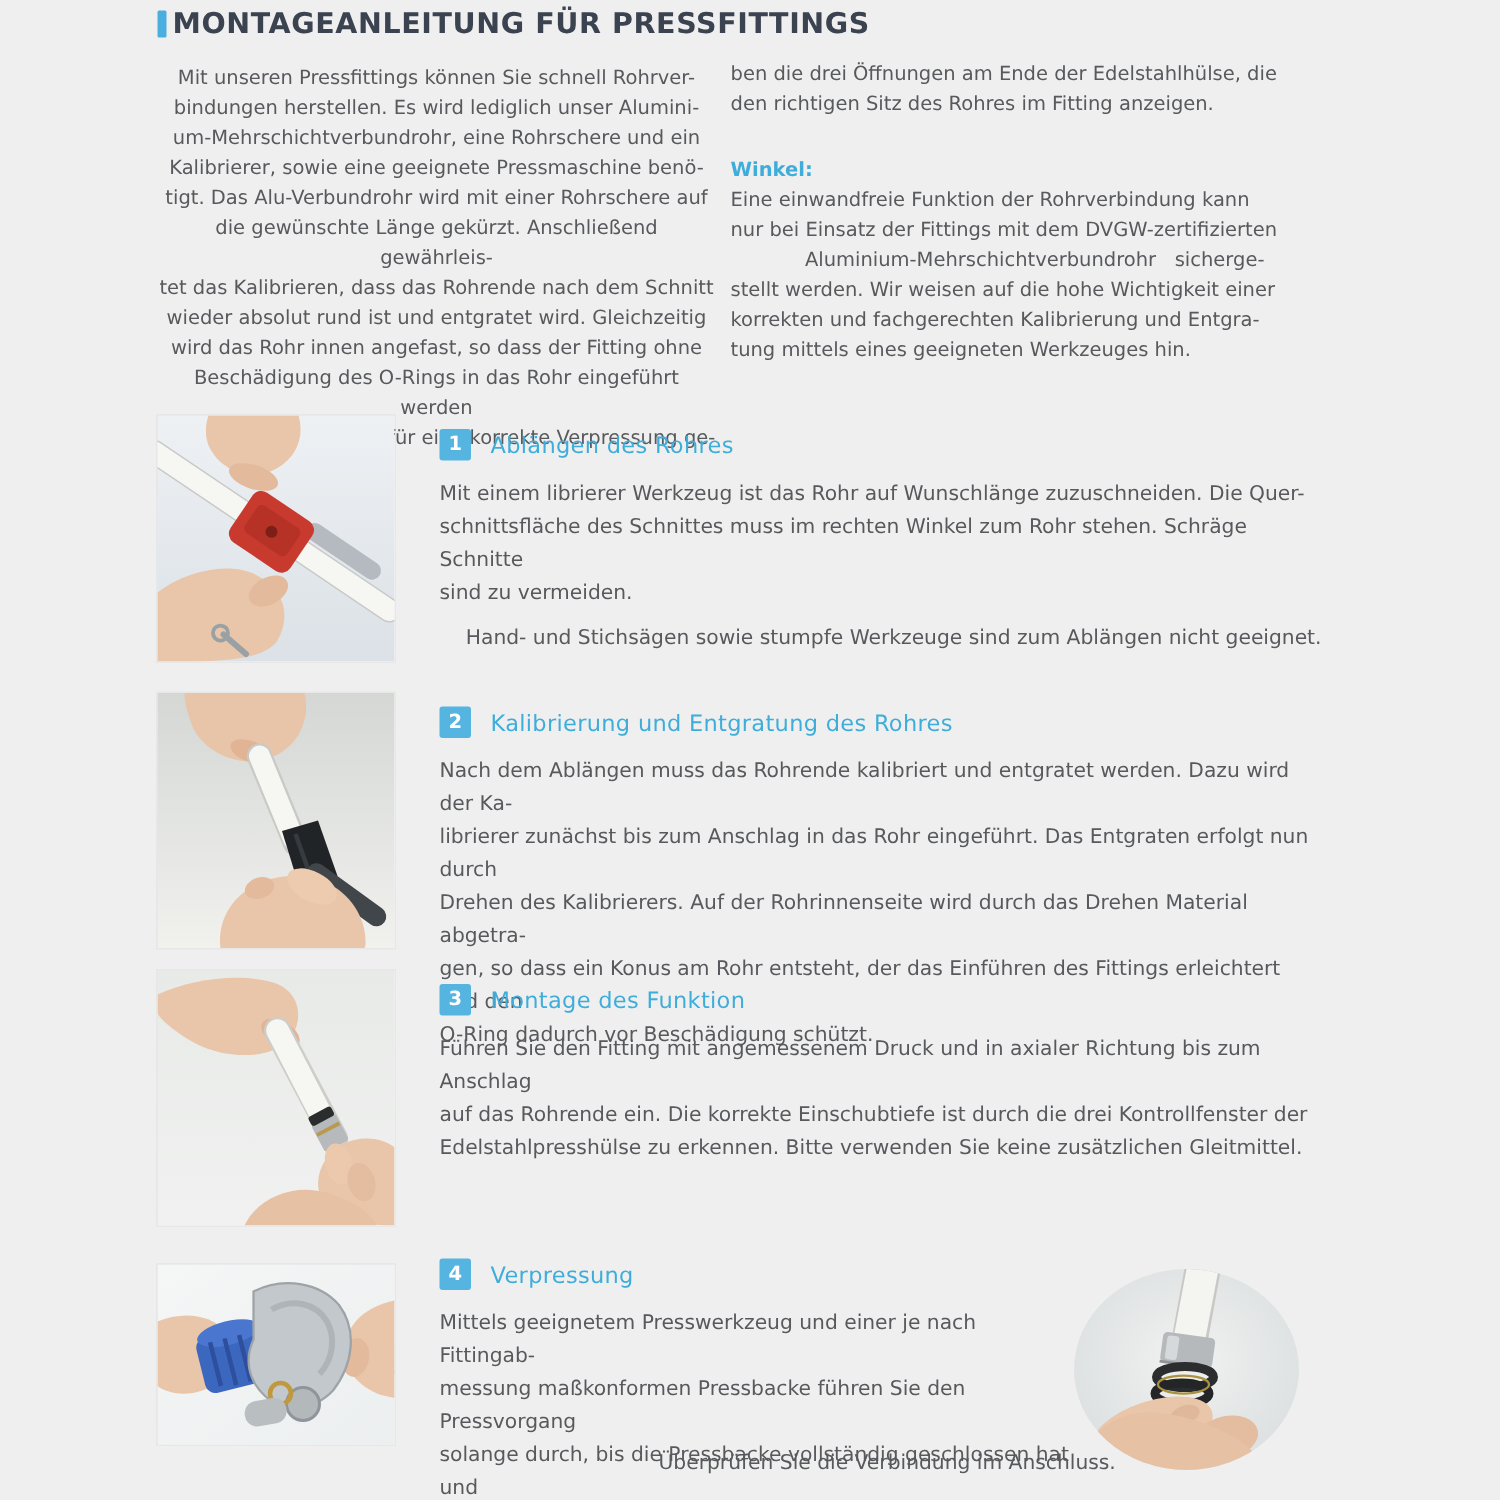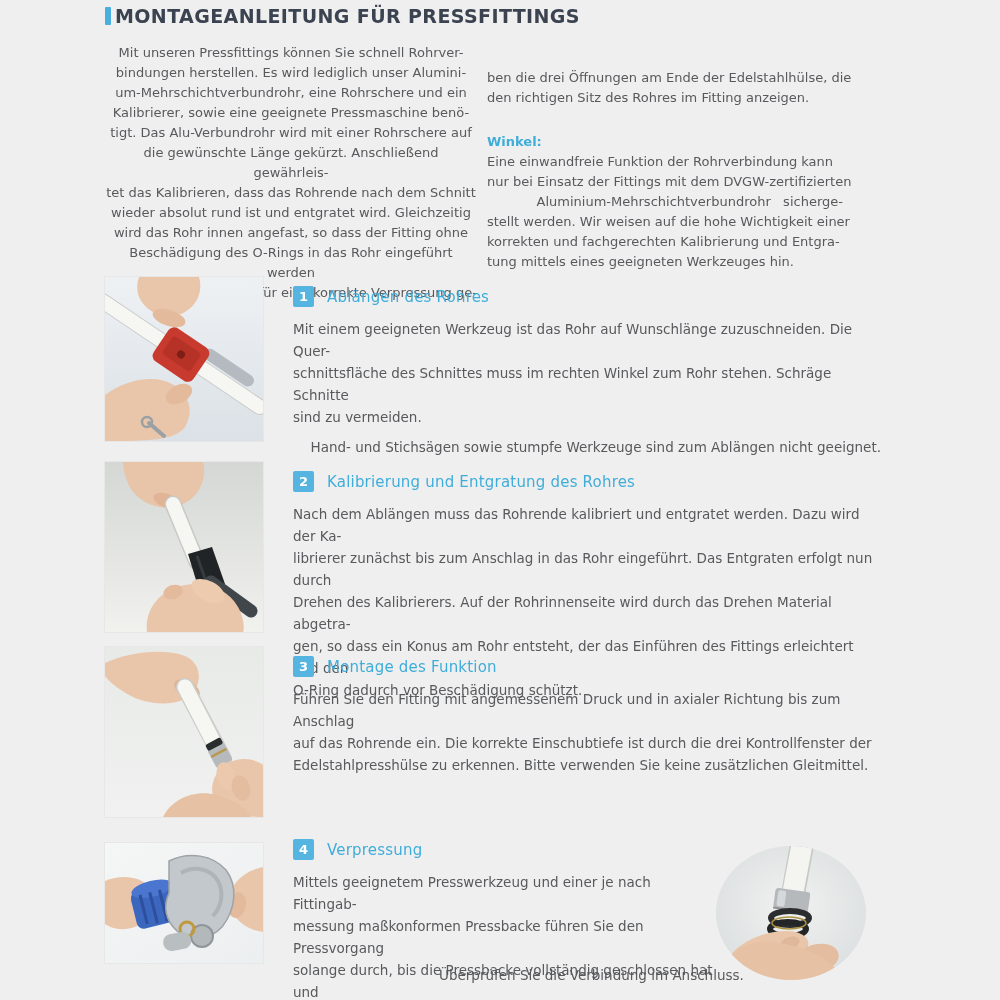--- a/index.html
+++ b/index.html
@@ -11,21 +11,21 @@
   p{margin:0;white-space:pre-wrap;}
 
   
   .title-row{left:105px;top:5px;display:flex;align-items:center;gap:4px;}
   .title-bar{display:inline-block;width:6px;height:18px;background:#4aaede;border-radius:1px;}
   .page-title{margin:0;font-size:19px;font-weight:bold;color:#3b4351;letter-spacing:.4px;line-height:22px;}
 
   
   .body-text{font-size:13px;line-height:20px;color:#58595c;}
   .intro-left{left:105px;top:43px;width:372px;text-align:center;}
-  .intro-right{left:487px;top:40px;width:396px;margin-top:28px;}
+  .intro-right{left:487px;top:40px;width:396px;}
   .note-label{margin-top:24px;font-size:13px;font-weight:bold;color:#3fadda;line-height:20px;}
 
   
   .step-content{width:588px;}
   .step-head{display:flex;align-items:center;gap:13px;margin-bottom:11px;}
   .step-badge{width:21px;height:21px;background:#55b5e0;color:#ffffff;font-size:13px;font-weight:bold;
     display:flex;align-items:center;justify-content:center;border-radius:2px;flex:0 0 auto;}
   .step-title{font-size:15px;font-weight:normal;color:#3fadda;letter-spacing:.2px;}
   .step-text{font-size:13.5px;line-height:22px;color:#58595c;}
   .step-text.second{margin-top:8px;text-align:right;}
@@ -103,21 +103,21 @@
       <path d="M44,146 l15,13" stroke="#9aa1a5" stroke-width="4" stroke-linecap="round" fill="none"></path>
       <circle cx="42" cy="145" r="5" fill="none" stroke="#9aa1a5" stroke-width="2.5"></circle>
     </svg>
   </div>
 
   <div class="abs step-content" id="step1c">
     <div class="step-head">
       <span class="step-badge">1</span>
       <span class="step-title">Ablängen des Rohres</span>
     </div>
-    <p class="step-text">Mit einem geeigneten Werkzeug ist das Rohr auf Wunschlänge zuzuschneiden. Die Quer-
+    <p class="step-text">Mit einem librierer Werkzeug ist das Rohr auf Wunschlänge zuzuschneiden. Die Quer-
 schnittsfläche des Schnittes muss im rechten Winkel zum Rohr stehen. Schräge Schnitte
 sind zu vermeiden.</p>
     <p class="step-text second">Hand- und Stichsägen sowie stumpfe Werkzeuge sind zum Ablängen nicht geeignet.</p>
   </div>
 
   <div class="abs" id="photo2">
     <svg class="photo" width="158" height="170" viewBox="0 0 158 170" aria-label="Hand kalibriert Rohrende mit schwarzem Kalibrierer">
       <defs>
         <linearGradient id="p2bg" x1="0" y1="0" x2="0" y2="1">
           <stop offset="0" stop-color="#d4d7d4"></stop>

